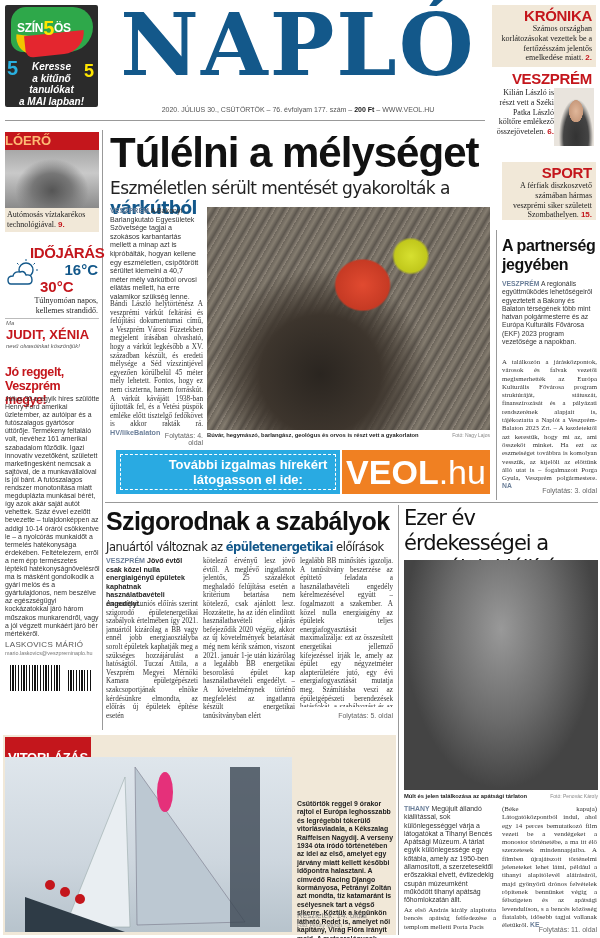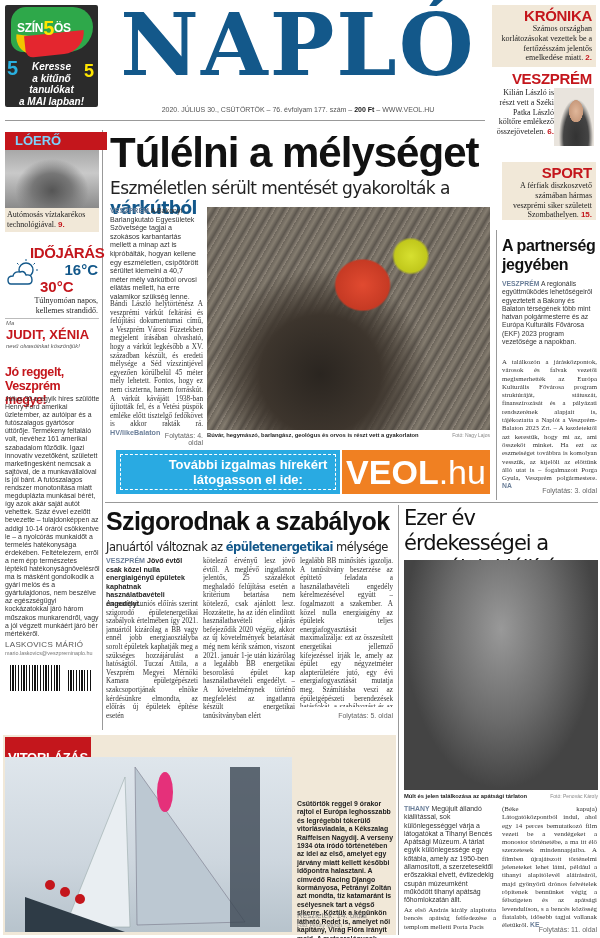--- a/index.html
+++ b/index.html
@@ -95,21 +95,21 @@
 </div>
 <div class="abs teaser-box" style="left:502px;top:162px;width:94px;height:58px;padding:2px 4px">
   <div class="sec-title">SPORT</div>
   <div class="teaser-text" style="font-size:8px;line-height:9.8px"><span>A férfiak diszkoszvető számában hármas veszprémi siker született Szombathelyen.</span> <span class="page-no">15.</span></div>
 </div>
 
 <div class="vr" style="left:102px;top:130px;height:600px;background:#999"></div>
 <div class="vr" style="left:496px;top:230px;height:270px;background:#999"></div>
 
 <div class="abs teaser-box" style="left:5px;top:132px;width:94px;height:100px">
-  <div class="abs" style="left:0;top:0;width:102px;height:18px;background:#c4161c;color:#7dd3fc;font:bold 13px/18px 'Liberation Sans',sans-serif;padding-left:10px">LÓERŐ</div>
+  <div class="abs" style="left:0;top:0;width:94px;height:18px;background:#c4161c;color:#fdba74;font:bold 13px/18px 'Liberation Sans',sans-serif;padding-left:0">LÓERŐ</div>
   <div class="abs ph-car" style="left:0;top:18px;width:94px;height:58px"></div>
   <div class="abs" style="left:2px;top:78px;width:92px;font:8px/10px 'Liberation Serif',serif;color:#222"><span>Autómosás víztakarékos technológiával.</span> <span class="page-no">9.</span></div>
 </div>
 
 <svg class="weather-icon" viewBox="0 0 36 32">
   <circle cx="20" cy="12" r="7" fill="none" stroke="#13588a" stroke-width="1.4"></circle>
   <path d="M5 26 Q2 26 2 22 Q2 18 7 18 Q8 13 14 14 Q18 12 20 17 Q26 16 26 22 Q26 26 22 26 Z" fill="#fff" stroke="#13588a" stroke-width="1.4"></path>
   <g stroke="#13588a" stroke-width="1">
       <line x1="20" y1="1" x2="20" y2="3"></line>
       <line x1="29" y1="5" x2="27.5" y2="6.5"></line>
@@ -150,21 +150,21 @@
 <div id="veol" class="abs">
   <div class="left">
     <span style="top:8px">További izgalmas hírekért</span>
     <span style="top:23px">látogasson el ide:</span>
   </div>
   <div class="right"><span>VEOL</span><span class="hu">.hu</span></div>
 </div>
 <div class="hr" style="left:105px;top:502px;width:493px;background:#999"></div>
 
 <div class="abs" style="left:106px;top:506px;width:292px;font:bold 25px/30px 'Liberation Sans',sans-serif;color:#111;letter-spacing:-0.6px">Szigorodnak a szabályok</div>
-<div class="abs" style="left:106px;top:540px;width:292px;font:11.5px 'DejaVu Sans',sans-serif;color:#222;letter-spacing:-0.5px"><span>Januártól változnak az </span><span class="blue" style="font-weight:bold">épületenergetikai</span><span> mélysége</span></div>
+<div class="abs" style="left:106px;top:540px;width:292px;font:11.5px 'DejaVu Sans',sans-serif;color:#222;letter-spacing:-0.5px"><span>Januártól változnak az </span><span class="blue" style="font-weight:bold">épületenergetikai</span><span> előírások</span></div>
 <div class="abs body-sans" style="left:106px;top:557px;width:92px;font-weight:bold;color:#222"><span class="kicker">VESZPRÉM</span> <span>Jövő évtől csak közel nulla energiaigényű épületek kaphatnak használatbavételi engedélyt.</span></div>
 <div class="abs body-text" style="left:106px;top:600px;width:92px;height:125px;overflow:hidden">Az európai uniós előírás szerint szigorodó épületenergetikai szabályok értelmében így 2021. januártól kizárólag a BB vagy ennél jobb energiaosztályba sorolt épületek kaphatják meg a szükséges hozzájárulást a hatóságtól. Tuczai Attila, a Veszprém Megyei Mérnöki Kamara épületgépészeti szakcsoportjának elnöke kérdésünkre elmondta, az előírás új épületek építése esetén</div>
 <div class="abs body-text" style="left:203px;top:557px;width:92px;height:168px;overflow:hidden">kötelező érvényű lesz jövő évtől. A meglévő ingatlanok jelentős, 25 százalékot meghaladó felújítása esetén a kritérium betartása nem kötelező, csak ajánlott lesz. Hozzátette, ha az idén elindított használatbavételi eljárás befejeződik 2020 végéig, akkor az új követelmények betartását még nem kérik számon, viszont 2021. január 1-je után kizárólag a legalább BB energetikai besorolású épület kap használatbavételi engedélyt. – A követelménynek történő megfelelést az ingatlanra készült energetikai tanúsítványban elért</div>
 <div class="abs body-text" style="left:300px;top:557px;width:93px;height:150px;overflow:hidden"><span>legalább BB minősítés igazolja. A tanúsítvány beszerzése az építtető feladata a használatbavételi engedély kérelmezésével együtt – fogalmazott a szakember. A közel nulla energiaigény az épületek teljes energiafogyasztását maximalizálja: ezt az összesített energetikai jellemző kifejezéssel írják le, amely az épület egy négyzetméter alapterületére jutó, egy évi energiafogyasztását mutatja meg. Számításba veszi az épületgépészeti berendezések hatásfokát, a szabályozást és az energiahordozókat.</span> </div>
 <div class="abs" style="left:300px;top:712px;width:93px;text-align:right;font:7px 'Liberation Sans',sans-serif;color:#666">Folytatás: 5. oldal</div>
 <div class="vr" style="left:398px;top:505px;height:430px;background:#999"></div>
 
 <div class="abs" style="left:404px;top:506px;width:194px;font:21px/25px 'DejaVu Sans',sans-serif;color:#111;letter-spacing:-1px">Ezer év érdekességei a megújult kiállításon</div>
 <div class="abs ph-museum" style="left:404px;top:560px;width:194px;height:230px"></div>
 <div class="abs" style="left:404px;top:793px;font:bold 5.8px 'Liberation Sans',sans-serif;color:#222">Múlt és jelen találkozása az apátsági tárlaton</div>

